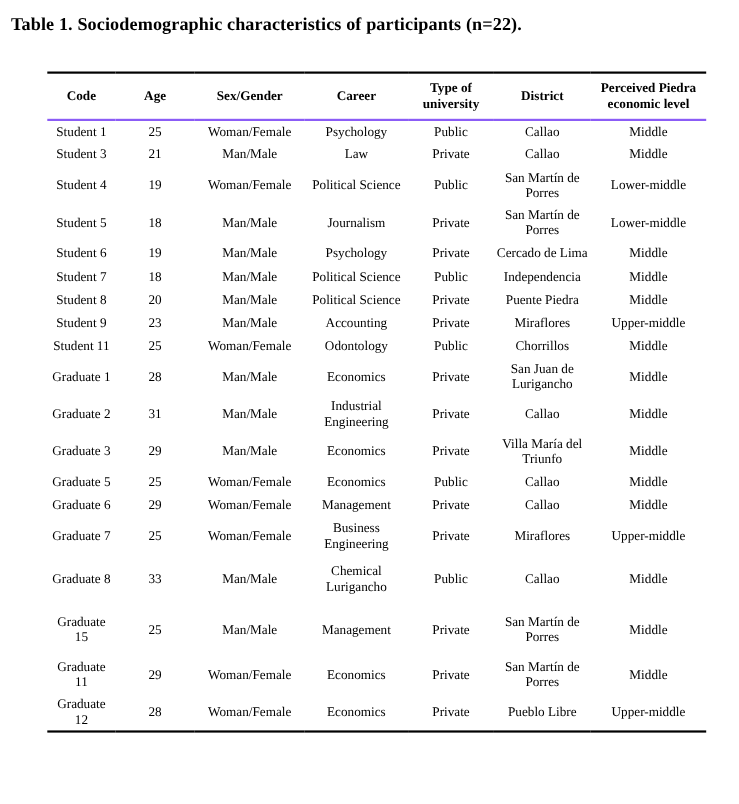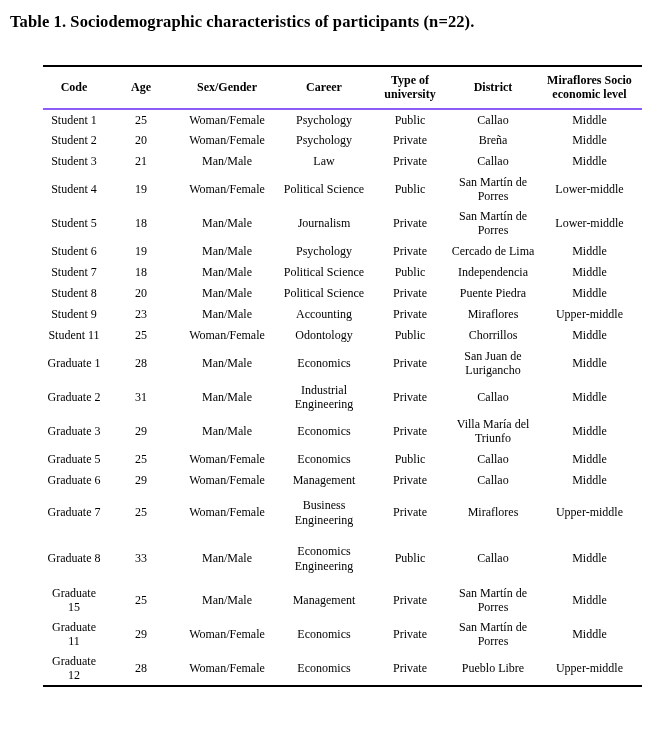--- a/index.html
+++ b/index.html
@@ -79,43 +79,34 @@
       <col class="c-ses">
     </colgroup>
     <thead>
       <tr id="header-row">
           <th>Code</th>
           <th>Age</th>
           <th>Sex/Gender</th>
           <th>Career</th>
           <th>Type of university</th>
           <th>District</th>
-          <th>Miraflores Socio economic level</th>
+          <th>Perceived Piedra economic level</th>
         </tr>
     </thead>
     <tbody id="table-body">
         <tr>
           <td>Student 1</td>
           <td>25</td>
           <td>Woman/Female</td>
           <td>Psychology</td>
           <td>Public</td>
           <td>Callao</td>
           <td>Middle</td>
         </tr>
         <tr>
-          <td>Student 2</td>
-          <td>20</td>
-          <td>Woman/Female</td>
-          <td>Psychology</td>
-          <td>Private</td>
-          <td>Breña</td>
-          <td>Middle</td>
-        </tr>
-        <tr>
           <td>Student 3</td>
           <td>21</td>
           <td>Man/Male</td>
           <td>Law</td>
           <td>Private</td>
           <td>Callao</td>
           <td>Middle</td>
         </tr>
         <tr>
           <td>Student 4</td>
@@ -231,21 +222,21 @@
           <td>Woman/Female</td>
           <td>Business Engineering</td>
           <td>Private</td>
           <td>Miraflores</td>
           <td>Upper-middle</td>
         </tr>
         <tr>
           <td>Graduate 8</td>
           <td>33</td>
           <td>Man/Male</td>
-          <td>Economics Engineering</td>
+          <td>Chemical Lurigancho</td>
           <td>Public</td>
           <td>Callao</td>
           <td>Middle</td>
         </tr>
         <tr>
           <td>Graduate 15</td>
           <td>25</td>
           <td>Man/Male</td>
           <td>Management</td>
           <td>Private</td>

